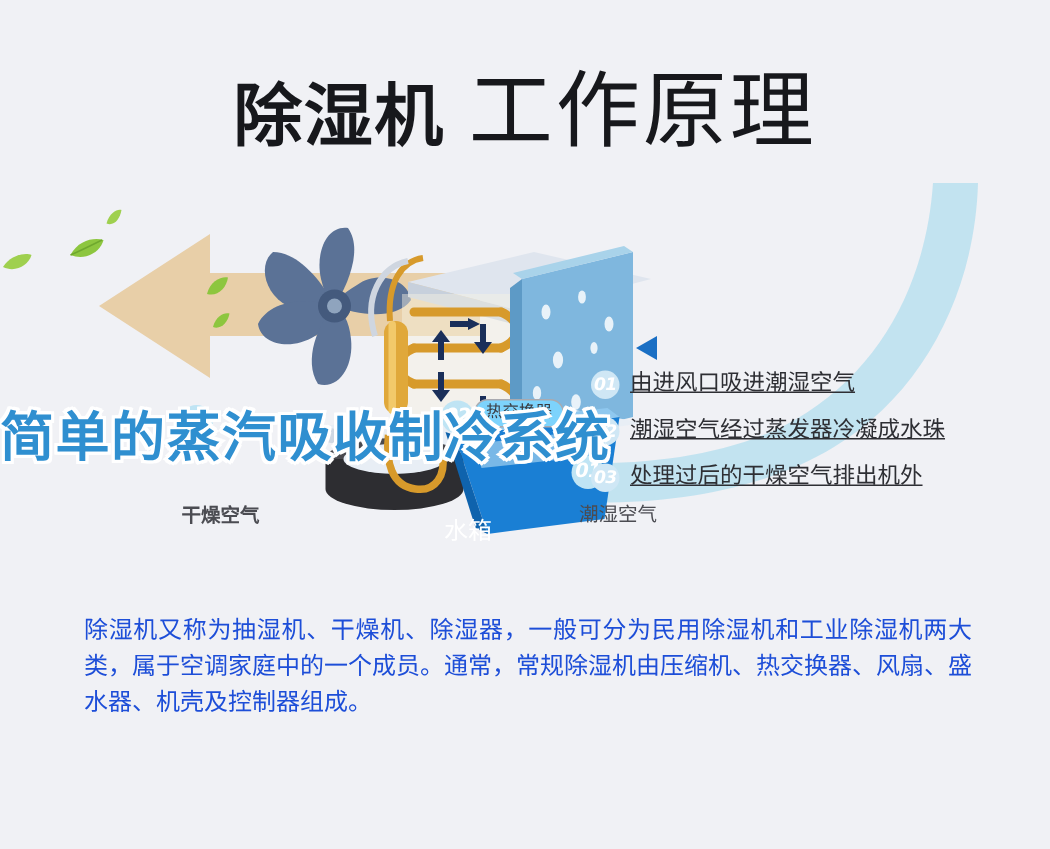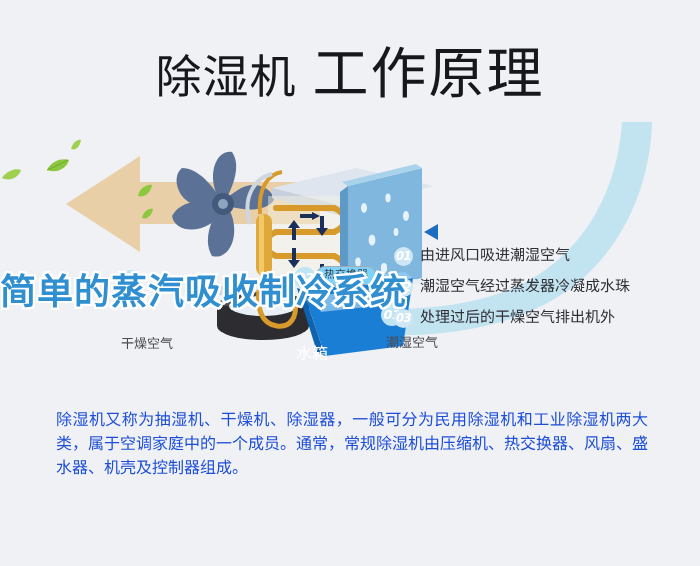--- a/index.html
+++ b/index.html
@@ -23,21 +23,21 @@
   .title-block {
     position: absolute;
     left: 0;
     top: 28px;
     width: 700px;
     text-align: center;
     white-space: nowrap;
   }
   .title-main {
     font-size: 46px;
-    font-weight: 400;
+    font-weight: 700;
     color: #17181c;
     letter-spacing: 1px;
     vertical-align: baseline;
   }
   .title-sub {
     font-size: 56px;
     font-weight: 400;
     color: #17181c;
     letter-spacing: 2px;
     margin-left: 16px;
@@ -164,20 +164,21 @@
     line-height: 19px;
     text-align: center;
     margin-right: 7px;
     margin-top: 1px;
     letter-spacing: -0.5px;
   }
   .step-text {
     font-size: 15px;
     color: #2e2f34;
     line-height: 19px;
+    text-decoration: underline;
   }
 
   
   .overlay-banner {
     position: absolute;
     left: 0;
     top: 262px;
     width: 700px;
     text-align: left;
     font-size: 36px;
@@ -335,21 +336,21 @@
 
     <div class="callout">热交换器</div>
     <div class="callout-tail"></div>
 
     <div class="marker m03">03</div>
     <div class="marker m02">02</div>
     <div class="marker m01">01</div>
 
   </div>
 
-  <div class="pic-label dry" style="top:333px;">干燥空气</div>
+  <div class="pic-label dry" style="top:333px;font-weight:bold;">干燥空气</div>
   <div class="pic-label wet" style="top:332px;">潮湿空气</div>
   <div class="pic-label tank">水箱</div>
 
   <div class="steps">
 
     <div class="step">
       <span class="step-num">01</span>
       <span class="step-text">由进风口吸进潮湿空气</span>
     </div>
 

